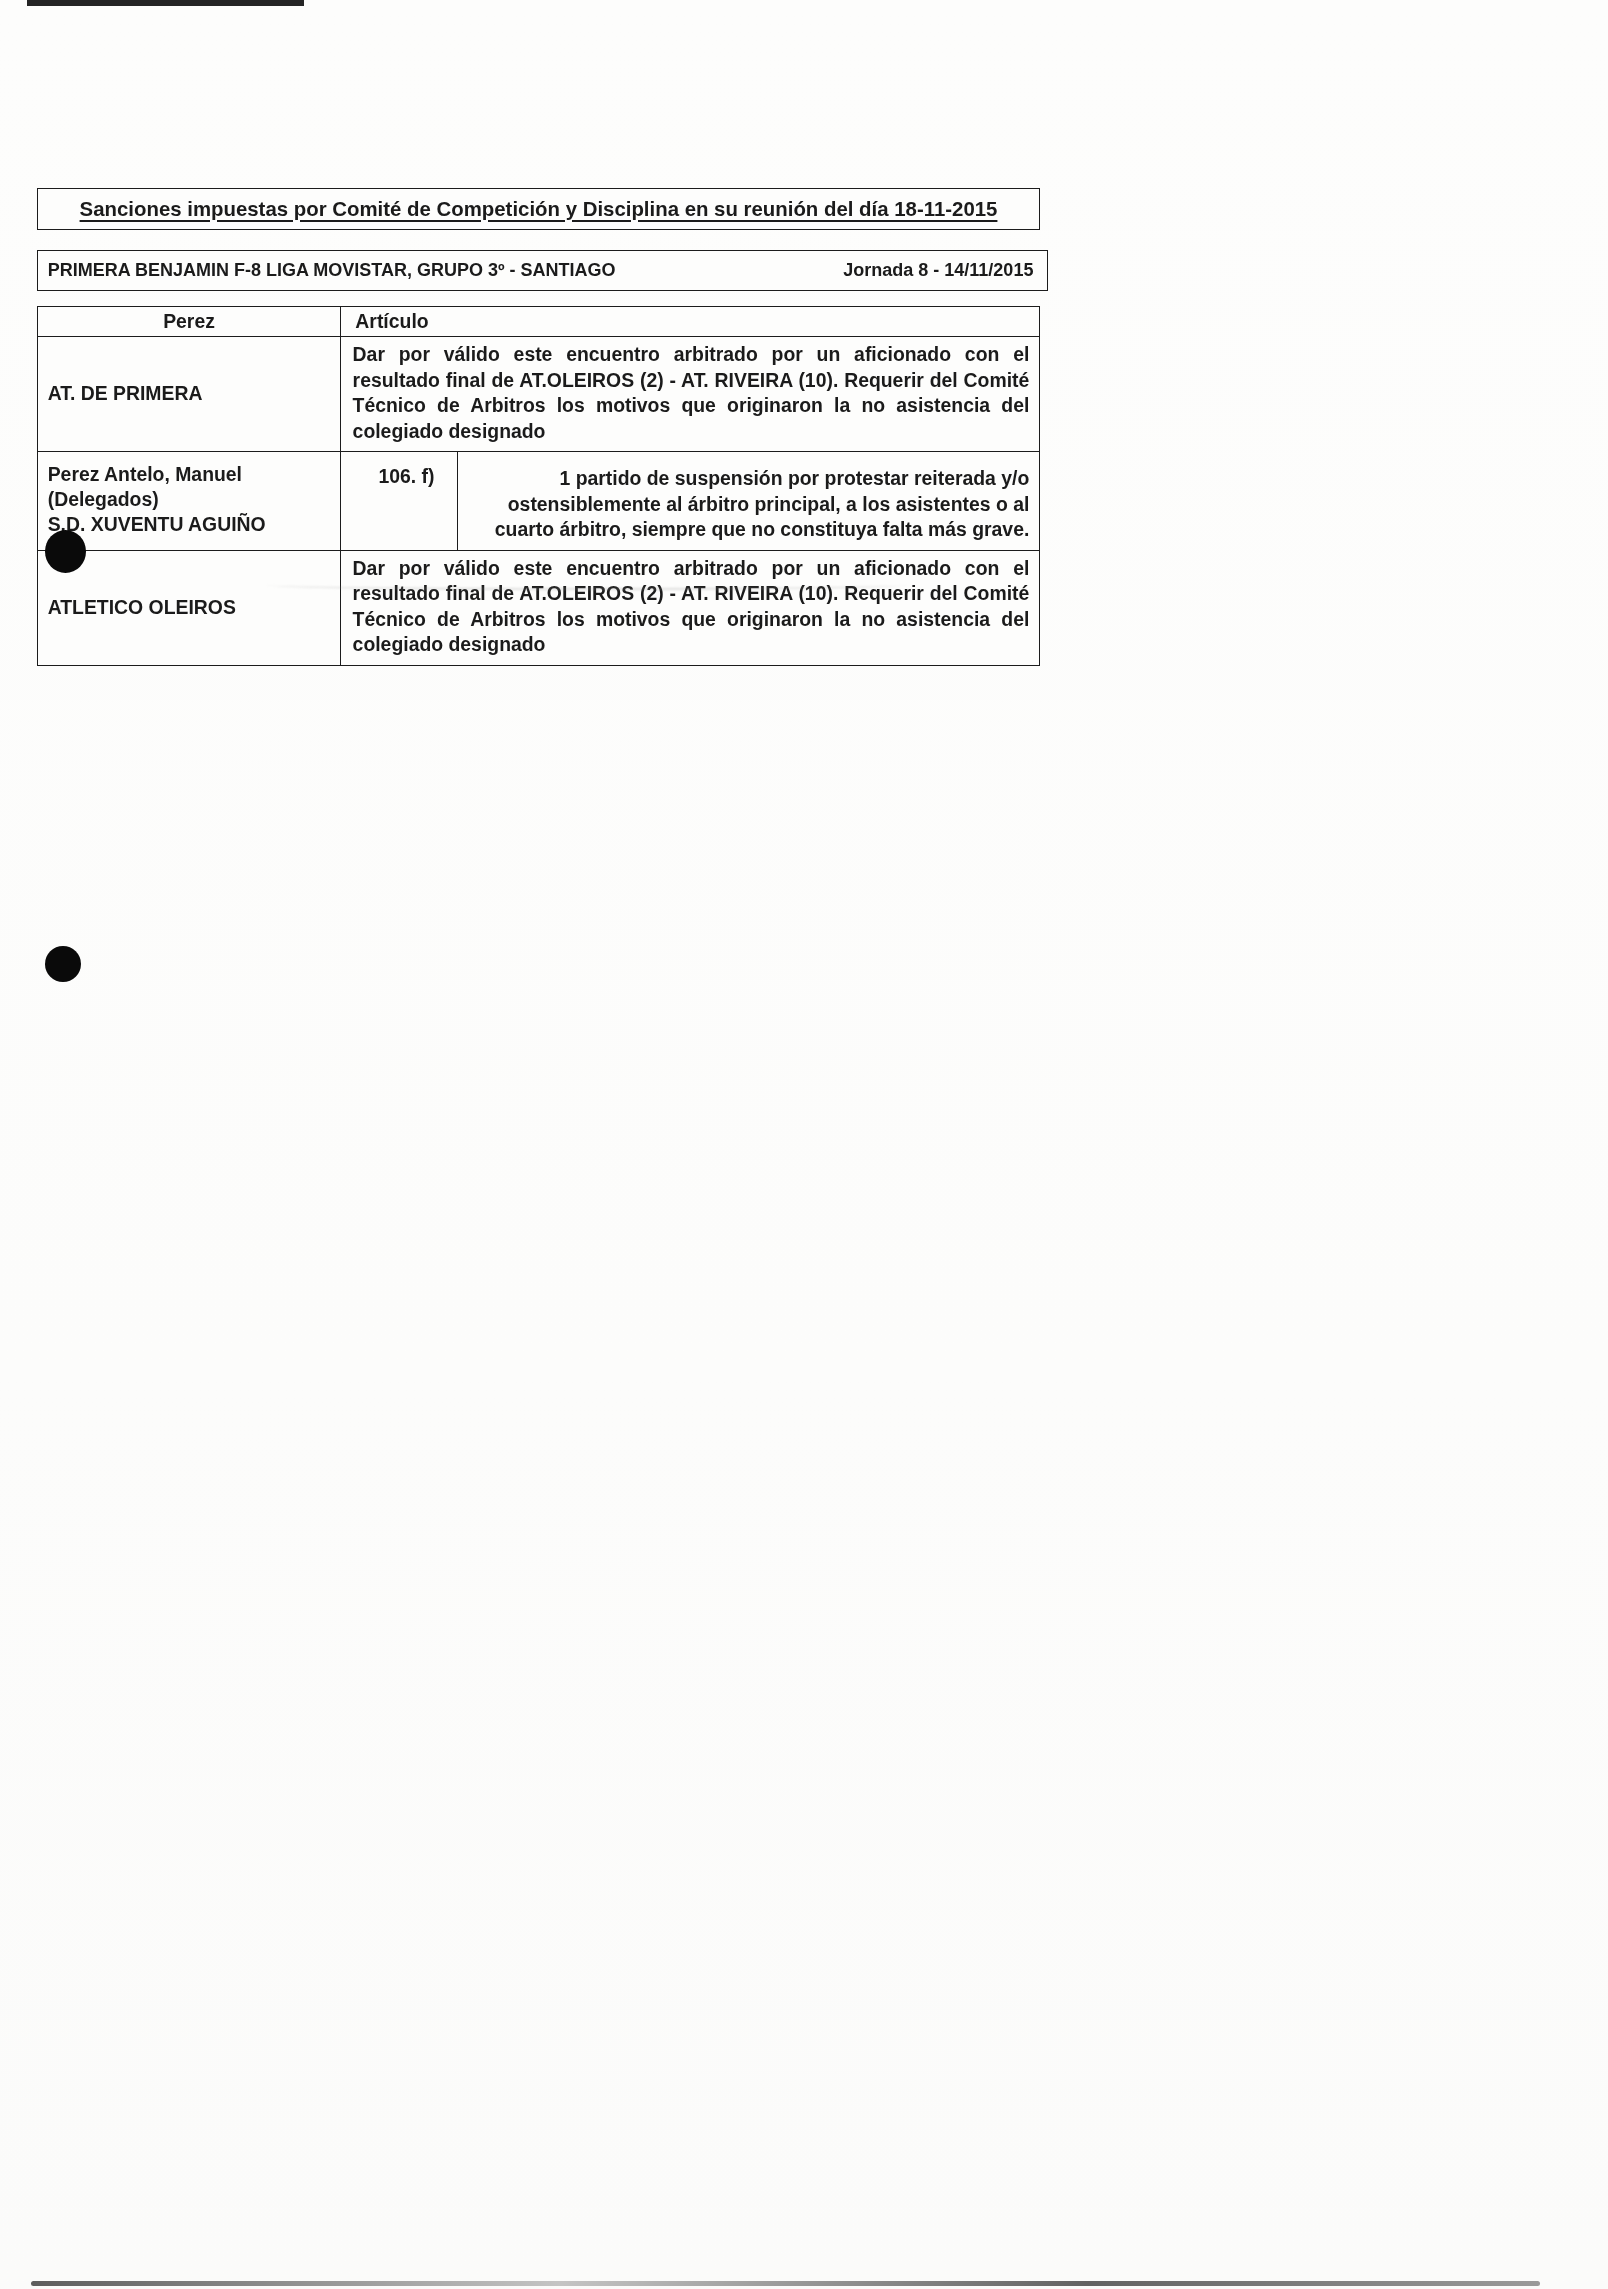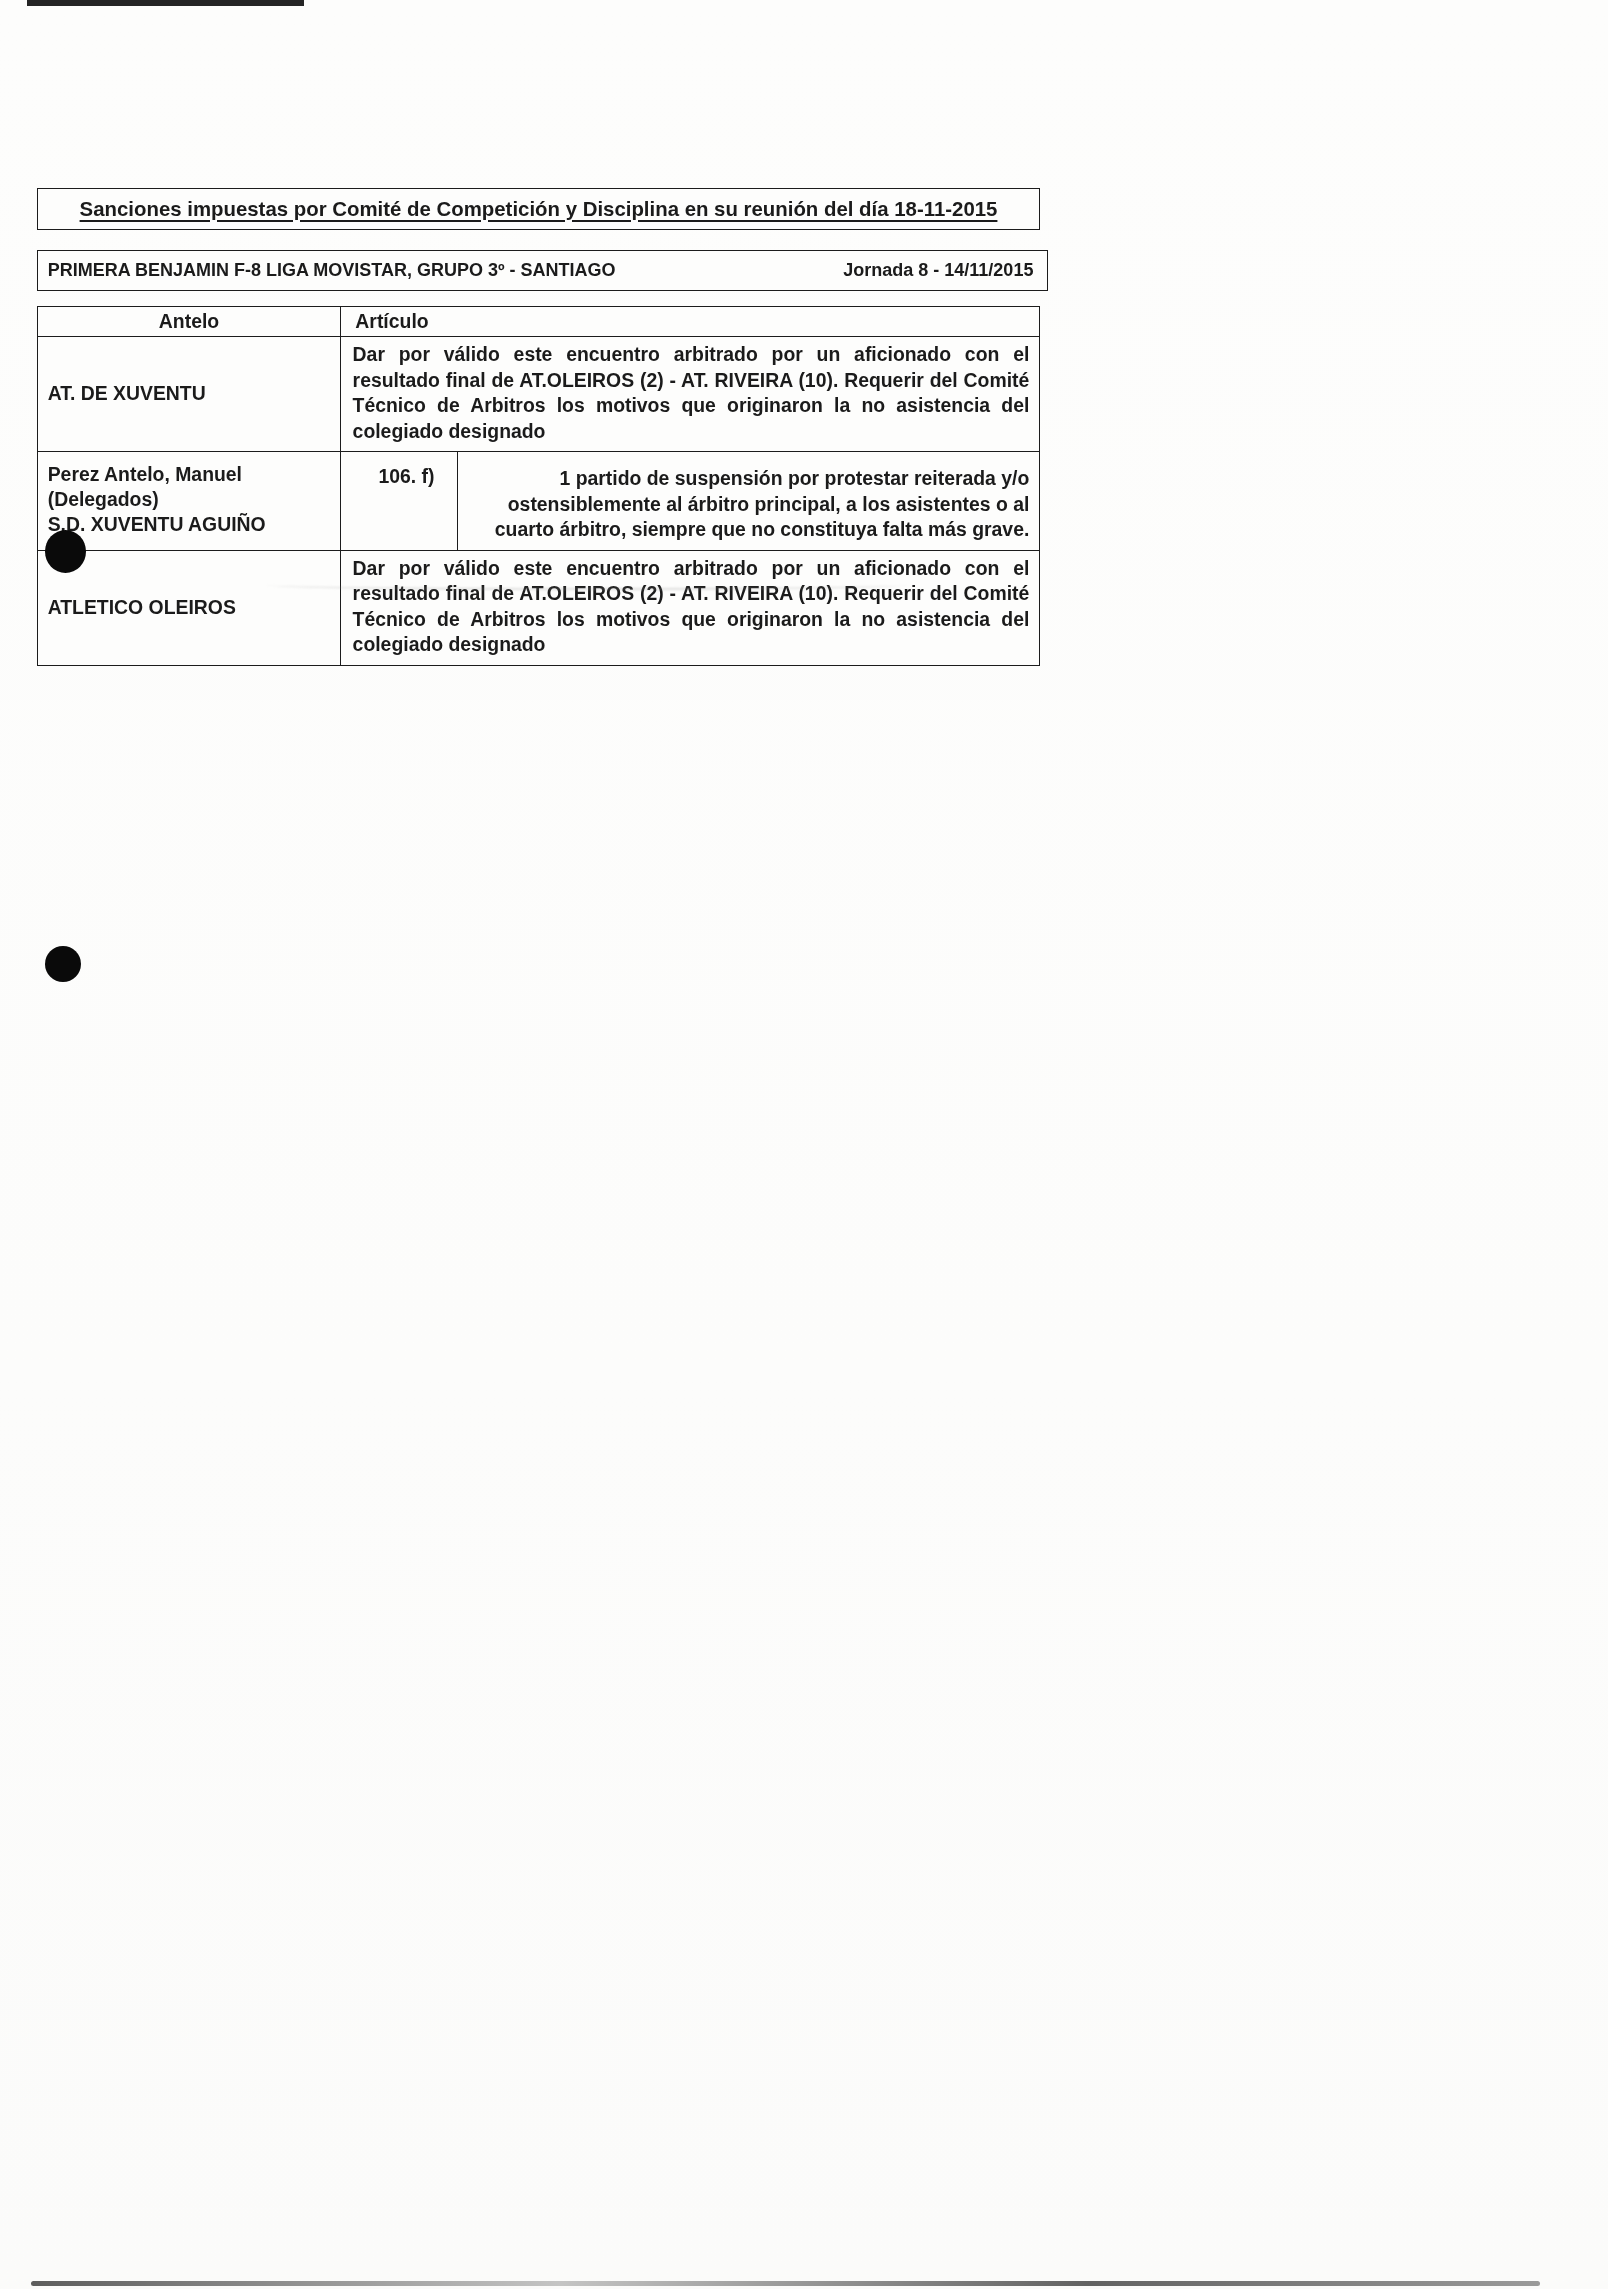--- a/index.html
+++ b/index.html
@@ -116,27 +116,27 @@
   </div>
 
   <div class="competition-box">
     <span class="comp-name">PRIMERA BENJAMIN F-8 LIGA MOVISTAR, GRUPO 3º - SANTIAGO</span>
     <span class="matchday">Jornada 8 - 14/11/2015</span>
   </div>
 
   <div class="sanctions-table">
 
     <div class="t-header">
-      <div class="hcell first">Antelo</div>
+      <div class="hcell first">Perez</div>
       <div class="hcell">Artículo</div>
     </div>
 
     <div class="t-row merged">
       <div class="cell cell-nombre">
-        <span>AT. DE XUVENTU</span>
+        <span>AT. DE PRIMERA</span>
       </div>
       <div class="cell cell-motivo">Dar por válido este encuentro arbitrado por un aficionado con el resultado final de AT.OLEIROS (2) - AT. RIVEIRA (10). Requerir del Comité Técnico de Arbitros los motivos que originaron la no asistencia del colegiado designado</div>
     </div>
 
     <div class="t-row split">
       <div class="cell cell-nombre">
         <span>Perez Antelo, Manuel (Delegados)</span>
         <span>S.D. XUVENTU AGUIÑO</span>
       </div>
       <div class="cell cell-articulo">106. f)</div>

